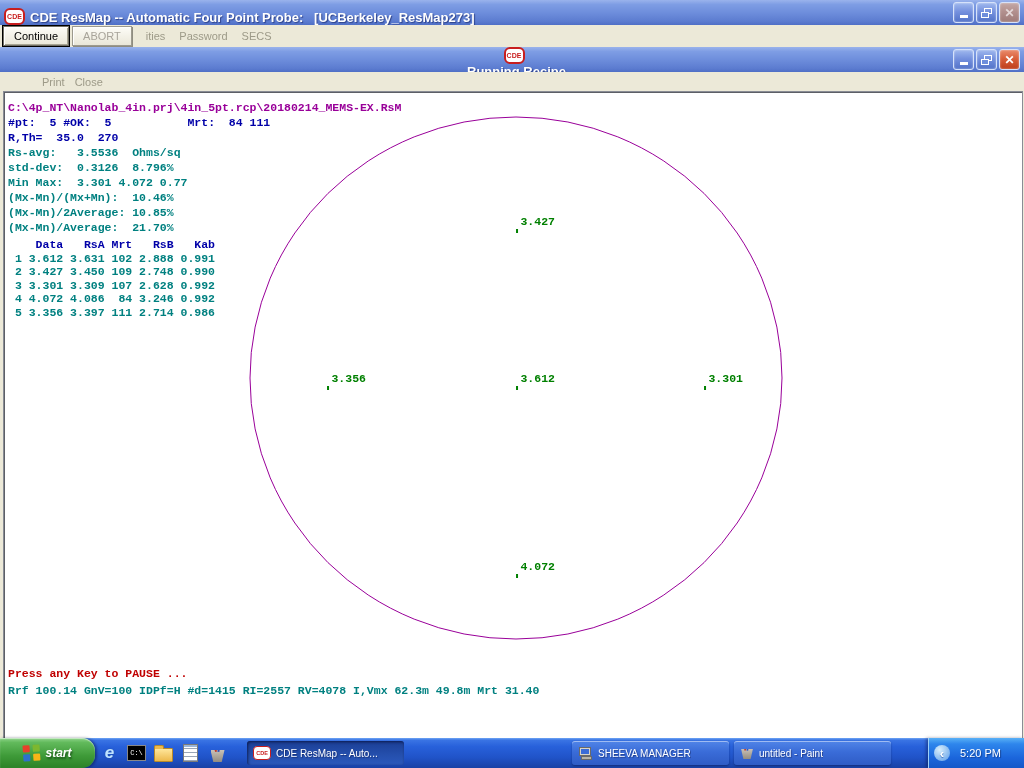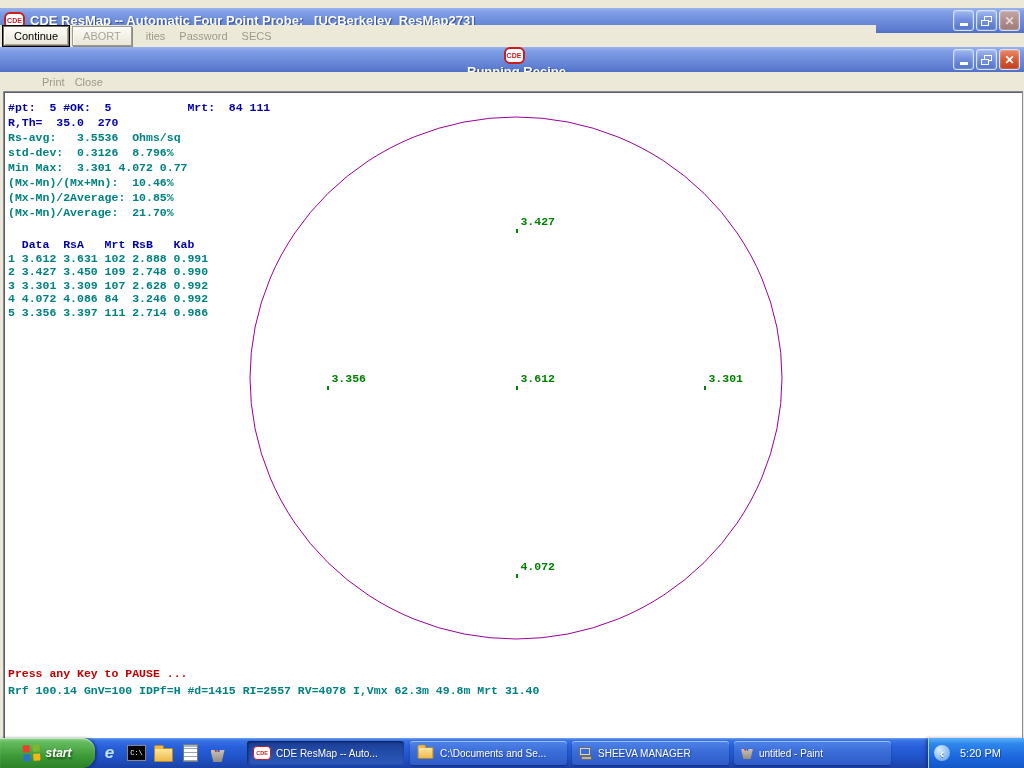--- a/index.html
+++ b/index.html
@@ -3,21 +3,21 @@
 <meta charset="utf-8">
 <style>
   html,body{margin:0;padding:0;background:#000;}
   .screen{position:relative;width:1024px;height:768px;overflow:hidden;
           background:#ECE9D8;font-family:"Liberation Sans",sans-serif;}
 
   
   .titlebar{position:absolute;left:0;width:1024px;height:25px;
     background:linear-gradient(180deg,#9AB3EC 0%,#7E9DE4 18%,#6E8EDC 50%,#5C7CD0 85%,#4F6FC6 100%);
     display:flex;align-items:center;box-sizing:border-box;padding-left:4px;}
-  .tb1{top:8px;}
+  .tb1{top:0;align-items:flex-end;}
   .tb2{top:47px;flex-direction:column;}
   .title-text{color:#fff;font-weight:bold;font-size:13px;margin-left:5px;
     white-space:pre;text-shadow:1px 1px 1px rgba(10,20,80,.55);}
   .appicon{width:17px;height:13px;background:#fff;border:2px solid #C81E1E;border-radius:6px;
     display:flex;align-items:center;justify-content:center;flex:0 0 auto;}
   .appicon span{color:#C81E1E;font-size:7px;font-weight:bold;letter-spacing:0;line-height:1;}
   .winbtns{position:absolute;right:4px;top:2px;display:flex;gap:2px;}
   .wbtn{width:21px;height:21px;border-radius:3px;border:1px solid #D6E2FA;box-sizing:border-box;
     display:flex;align-items:center;justify-content:center;
     background:linear-gradient(180deg,#9FB8EE 0%,#7591DE 45%,#5272C8 100%);
@@ -49,21 +49,21 @@
     border:1px solid #898C95;box-shadow:inset 1px 1px 0 #5c5f66;
     font-family:"Liberation Mono","DejaVu Sans Mono",monospace;font-weight:bold;font-size:11.5px;}
   .readout{position:absolute;left:4px;top:8px;line-height:15px;}
   .line{display:block;white-space:pre;}
   .magenta{color:#990099;}
   .blue{color:#0000A8;}
   .teal{color:#008080;}
 
   .datatable{position:absolute;left:4px;top:146px;display:grid;
     grid-template-columns:2ch 6ch 6ch 4ch 6ch 6ch;line-height:13.5px;}
-  .datatable .cell{white-space:pre;}
+  .datatable .cell{text-align:right;white-space:pre;}
   .hdr{color:#0000A8;}
   .val{color:#008080;}
 
   .wafer-svg{position:absolute;left:242px;top:16px;}
   .wlabel{position:absolute;transform:translateX(-50%);text-align:center;color:#008000;white-space:pre;}
   .wlabel .tick{display:block;width:2px;height:4px;background:#008000;margin:1px auto 0;}
 
   .status{position:absolute;left:4px;white-space:pre;}
   .status.red{top:575px;color:#C00000;}
   .status.teal2{top:592px;color:#008080;}
@@ -180,20 +180,21 @@
   </div>
 
   <div class="menubar2">
     <span class="menu-frag">Print</span>
     <span class="menu-frag">Close</span>
   </div>
 
   <div class="content">
 
     <div class="readout">
+      <span class="line magenta">C:\4p_NT\Nanolab_4in.prj\4in_5pt.rcp\20180214_MEMS-EX.RsM</span>
       <span class="line blue">#pt:  5 #OK:  5           Mrt:  84 111</span>
       <span class="line blue">R,Th=  35.0  270</span>
       <span class="line teal">Rs-avg:   3.5536  Ohms/sq</span>
       <span class="line teal">std-dev:  0.3126  8.796%</span>
       <span class="line teal">Min Max:  3.301 4.072 0.77</span>
       <span class="line teal">(Mx-Mn)/(Mx+Mn):  10.46%</span>
       <span class="line teal">(Mx-Mn)/2Average: 10.85%</span>
       <span class="line teal">(Mx-Mn)/Average:  21.70%</span>
     </div>
 
@@ -294,24 +295,20 @@
             <i class="p1"></i>
             <i class="p2"></i>
           </span>
         </span>
     </div>
 
     <div class="taskbtn active" style="left:247px;">
       <span class="mini-cde">CDE</span>
       <span class="tlabel">CDE ResMap -- Auto...</span>
     </div>
-    <div class="taskbtn" style="left:410px;">
-      <span class="folder mini-folder"></span>
-      <span class="tlabel">C:\Documents and Se...</span>
-    </div>
     <div class="taskbtn" style="left:734px;">
       <span class="paintcup" style="margin-top:2px;transform:scale(.85);">
           <i class="p1"></i>
           <i class="p2"></i>
         </span>
       <span class="tlabel">untitled - Paint</span>
     </div>
     <div class="taskbtn" style="left:572px;">
       <span class="mini-pc">
           <i class="mon"></i>

